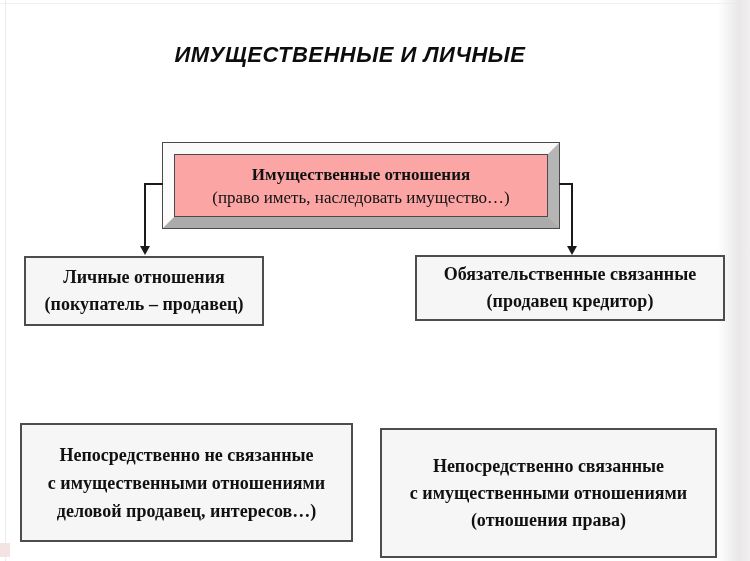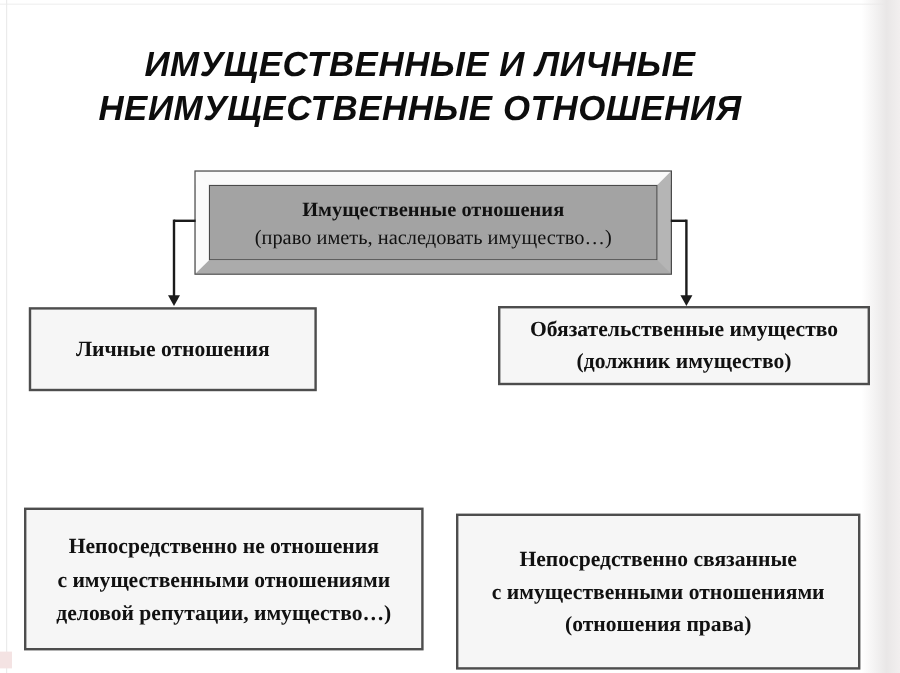--- a/index.html
+++ b/index.html
@@ -17,33 +17,33 @@
   .edge-top{position:absolute;left:0;top:3px;width:100%;height:1px;background:#f1f1f1;}
   .edge-right{position:absolute;right:0;top:0;width:32px;height:100%;
     background:linear-gradient(to right, rgba(255,255,255,0), #e9e7e7 65%, #f2efef);}
   .edge-pink{position:absolute;left:0;top:543px;width:10px;height:14px;background:#f4e3e3;}
 
   .title{
     position:absolute;left:55px;top:36px;width:590px;
     text-align:center;
     font-family:"Liberation Sans", sans-serif;
     font-weight:bold;font-style:italic;
-    font-size:29px;line-height:37px;
+    font-size:22px;line-height:37px;
     letter-spacing:0.5px;
     color:#0d0d0d;
   }
 
   
   .frame3d{
     position:absolute;
     box-sizing:border-box;
     border-style:solid;
     border-color:#fafafa #b5b5b5 #ababab #fbfbfb;
     outline:1px solid #4a4a4a;
-    background:#a3a3a3;
+    background:#fca5a5;
     box-shadow:inset 0 0 0 1px #4a4a4a;
     display:flex;flex-direction:column;align-items:center;justify-content:center;
     text-align:center;
   }
   .frame3d.big{left:163px;top:143px;width:396px;height:85px;border-width:11px;}
   .frame3d.small{left:148px;top:360px;width:440px;height:48px;border-width:8px;}
 
   
   .pbox{
     position:absolute;
@@ -79,50 +79,50 @@
 
 <div class="slide">
 
   <div class="edge-top"></div>
   <div class="edge-left"></div>
   <div class="edge-right"></div>
   <div class="edge-pink"></div>
 
   <div class="title">
     <div>ИМУЩЕСТВЕННЫЕ И ЛИЧНЫЕ</div>
-    <div>НЕИМУЩЕСТВЕННЫЕ ОТНОШЕНИЯ</div>
   </div>
 
   <div class="frame3d big">
     <div class="h-serif">Имущественные отношения</div>
     <div class="sub-serif">(право иметь, наследовать имущество…)</div>
   </div>
 
   <div class="line hline" style="left:145px;top:183px;width:18px;"></div>
   <div class="line vline" style="left:144px;top:183px;height:64px;"></div>
   <div class="arrow-down" style="left:140px;top:246px;"></div>
 
   <div class="line hline" style="left:559px;top:183px;width:13px;"></div>
   <div class="line vline" style="left:571px;top:183px;height:64px;"></div>
   <div class="arrow-down" style="left:567px;top:246px;"></div>
 
   <div class="pbox real">
     <div class="ln">Личные отношения</div>
+    <div class="ln">(покупатель – продавец)</div>
   </div>
 
   <div class="pbox oblig">
-    <div class="ln">Обязательственные имущество</div>
-    <div class="ln">(должник имущество)</div>
+    <div class="ln">Обязательственные связанные</div>
+    <div class="ln">(продавец кредитор)</div>
   </div>
 
 
   <div class="pbox unrelated">
-    <div class="ln">Непосредственно не отношения</div>
+    <div class="ln">Непосредственно не связанные</div>
     <div class="ln">с имущественными отношениями</div>
-    <div class="ln">деловой репутации, имущество…)</div>
+    <div class="ln">деловой продавец, интересов…)</div>
   </div>
 
   <div class="pbox related">
     <div class="ln">Непосредственно связанные</div>
     <div class="ln">с имущественными отношениями</div>
     <div class="ln">(отношения права)</div>
   </div>
 
 </div>
 

